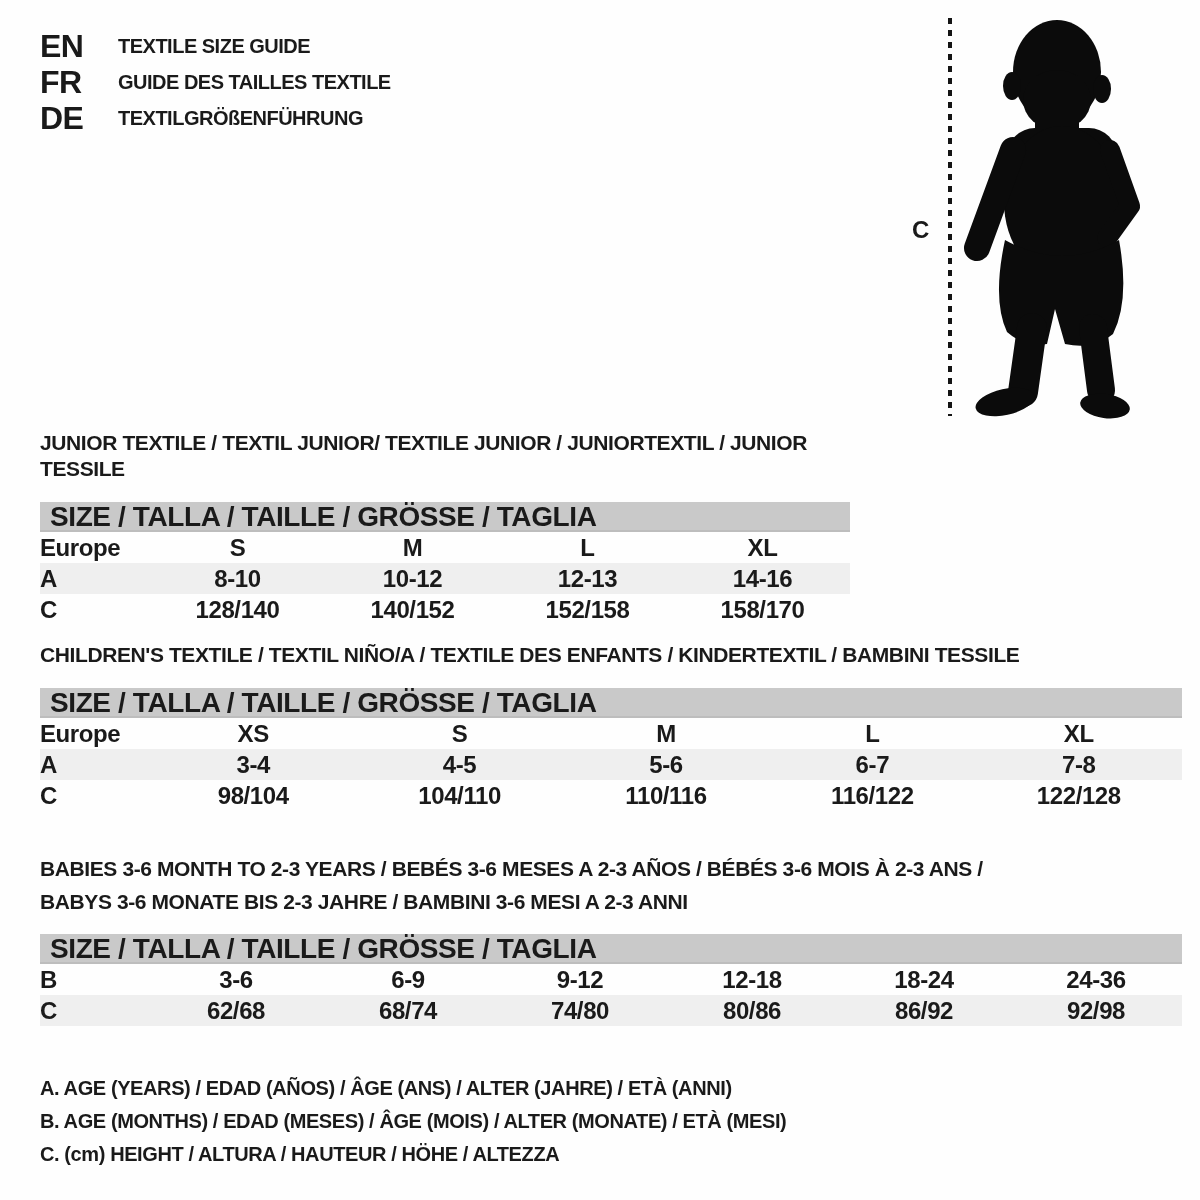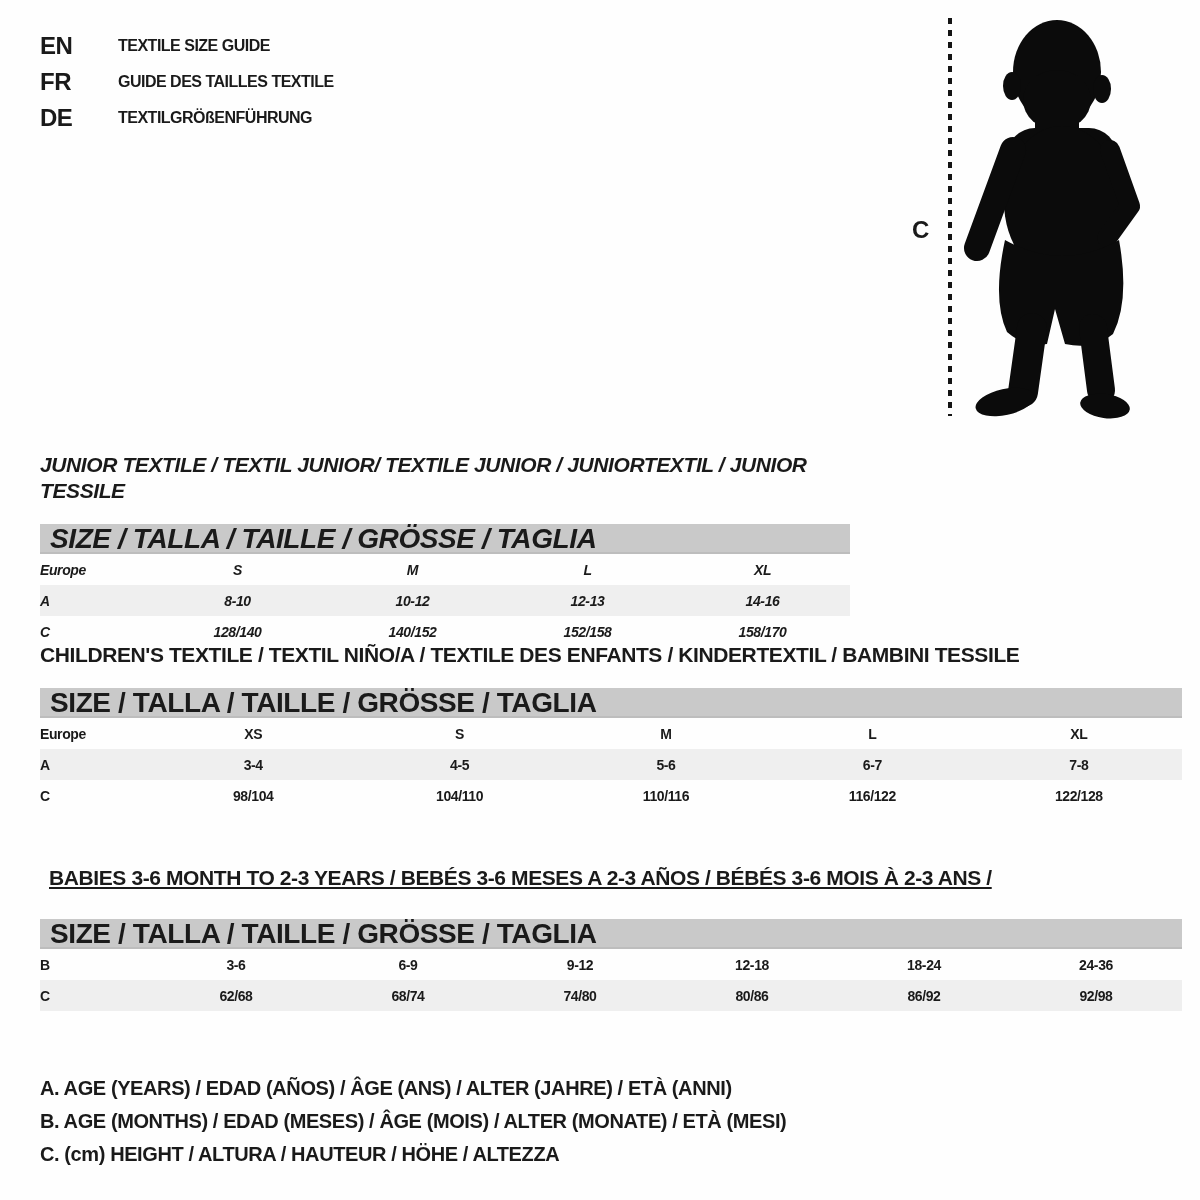--- a/index.html
+++ b/index.html
@@ -8,44 +8,44 @@
     background:#ffffff;
     font-family:"Liberation Sans", sans-serif;
     color:#1a1a1a;
     -webkit-font-smoothing:antialiased;
   }
   .canvas{position:relative;width:1200px;height:1200px;overflow:hidden;background:#fefefe;}
 
   
   .lang-block{position:absolute;left:40px;top:28px;}
   .lang-row{display:flex;height:36px;align-items:center;}
-  .lang-code{width:78px;font-size:24px;font-weight:bold;letter-spacing:-0.5px;}
-  .lang-title{font-size:16px;font-weight:bold;letter-spacing:-0.5px;}
+  .lang-code{width:78px;font-size:32px;font-weight:bold;letter-spacing:-0.5px;}
+  .lang-title{font-size:20px;font-weight:bold;letter-spacing:-0.5px;}
 
   
   .dash-line{
     position:absolute;left:948px;top:18px;width:4px;height:398px;
     background:repeating-linear-gradient(to bottom,#141414 0 6px,transparent 6px 12px);
   }
   .c-label{position:absolute;left:912px;top:216px;font-size:24px;font-weight:bold;}
   .silhouette{position:absolute;left:955px;top:10px;width:195px;height:410px;}
 
   
   .section{position:absolute;left:40px;}
   .section-title{font-size:21px;font-weight:bold;letter-spacing:-0.4px;line-height:26px;margin:0 0 20px 0;}
-  .section-title.tight{margin:9px;line-height:33px;text-decoration:underline;}
+  .section-title.tight{margin:0;line-height:33px;}
   .title-gap{height:16px;}
 
   .size-bar{
     background:#c9c9c9;height:30px;line-height:30px;
     font-size:28px;font-weight:bold;letter-spacing:-0.4px;
     padding-left:10px;box-sizing:border-box;
     border-bottom:2px solid #bdbdbd;
   }
-  table.size-table{border-collapse:collapse;table-layout:fixed;font-size:14px;font-weight:bold;letter-spacing:-0.4px;}
+  table.size-table{border-collapse:collapse;table-layout:fixed;font-size:24px;font-weight:bold;letter-spacing:-0.4px;}
   table.size-table td{height:31px;padding:0;}
   td.lbl{text-align:left;padding-left:6px;}
   td.val{text-align:center;}
   tr.alt{background:#efefef;}
 
   .w-junior{width:810px;}
   .w-wide{width:1142px;}
 
   
   .legend{position:absolute;left:40px;top:1072px;}
@@ -85,21 +85,21 @@
       <line x1="58" y1="140" x2="22" y2="238" stroke="#0b0b0b" stroke-width="26" stroke-linecap="round"></line>
       <polyline points="155,140 175,196 152,228" fill="none" stroke="#0b0b0b" stroke-width="20" stroke-linecap="round" stroke-linejoin="round"></polyline>
       <path d="M 50,230 Q 37,290 52,322 Q 70,338 92,334 L 100,299 L 110,334 Q 140,340 158,324 Q 175,290 164,230 Q 107,262 50,230 Z"></path>
       <line x1="77" y1="318" x2="68" y2="382" stroke="#0b0b0b" stroke-width="30" stroke-linecap="round"></line>
       <line x1="138" y1="318" x2="146" y2="380" stroke="#0b0b0b" stroke-width="28" stroke-linecap="round"></line>
       <ellipse cx="50" cy="392" rx="30" ry="13" transform="rotate(-12 50 392)"></ellipse>
       <ellipse cx="150" cy="396" rx="25" ry="12" transform="rotate(8 150 396)"></ellipse>
     </g>
   </svg>
 
-  <div class="section w-junior" style="top:452px;font-style:italic;">
+  <div class="section w-junior" style="top:430px;">
     <h2 class="section-title">JUNIOR TEXTILE / TEXTIL JUNIOR/ TEXTILE JUNIOR / JUNIORTEXTIL / JUNIOR TESSILE</h2>
     <div class="size-bar">SIZE / TALLA / TAILLE / GRÖSSE / TAGLIA</div>
     <table class="size-table w-junior">
       <colgroup>
           <col style="width:110px;">
           <col>
           <col>
           <col>
           <col>
         </colgroup>
@@ -165,20 +165,21 @@
           <td class="val">110/116</td>
           <td class="val">116/122</td>
           <td class="val">122/128</td>
         </tr>
       </tbody>
     </table>
   </div>
 
   <div class="section w-wide" style="top:852px;">
     <h2 class="section-title tight">BABIES 3-6 MONTH TO 2-3 YEARS / BEBÉS 3-6 MESES A 2-3 AÑOS / BÉBÉS 3-6 MOIS À 2-3 ANS /</h2>
+    <h2 class="section-title tight">BABYS 3-6 MONATE BIS 2-3 JAHRE / BAMBINI 3-6 MESI A 2-3 ANNI</h2>
     <div class="title-gap"></div>
     <div class="size-bar">SIZE / TALLA / TAILLE / GRÖSSE / TAGLIA</div>
     <table class="size-table w-wide">
       <colgroup>
           <col style="width:110px;">
           <col>
           <col>
           <col>
           <col>
           <col>

